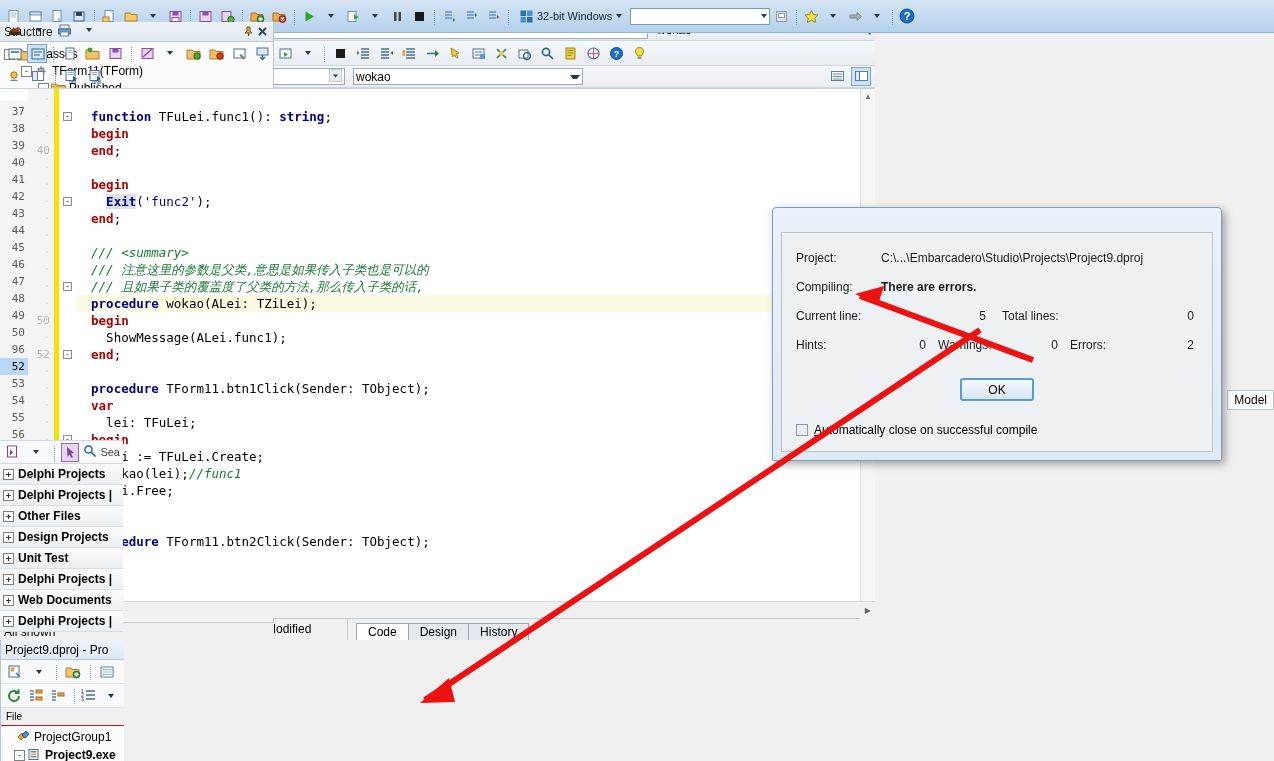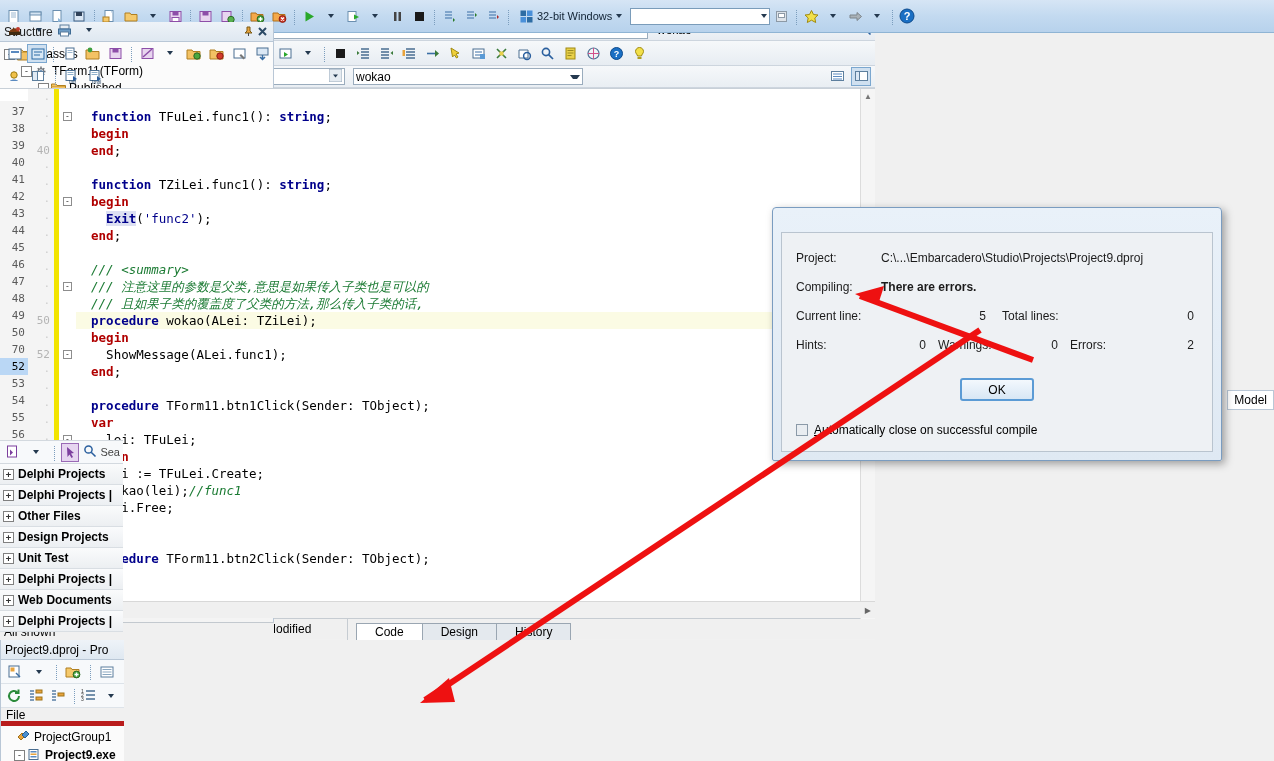--- a/index.html
+++ b/index.html
@@ -148,34 +148,34 @@
   .str { color:#00008b; }
   .cmt { color:#1a7a32; font-style:italic; }
   .txt { color:#000; }
   .exitbox { background:#dde0f2; }
   .ed-vscroll { position:absolute; right:0; top:0; width:15px; height:530px; background:#f5f5f5;
       border-left:1px solid #dcdcdc; }
   .ed-status { height:21px; display:flex; align-items:center; background:#f0f0f0;
       border-top:1px solid #c6ccd2; font-size:12px; }
   .stat-cell { border-right:1px solid #c6ccd2; height:21px; display:flex; align-items:center;
       padding:0 6px; }
-  .view-tab { padding:1px 18px; border:1px solid #9aa6b2; border-bottom:none; margin-right:-1px;
+  .view-tab { padding:1px 11px; border:1px solid #9aa6b2; border-bottom:none; margin-right:-1px;
       background:#e4e9ee; font-size:12px;text-align:center; }
   .view-tab.active { background:#fff; }
 
   
   #projman { left:1150px; top:22px; width:124px; height:640px; background:#fbfbfb;
       border-left:1px solid #b9c7d6; }
   .pm-title { height:20px; background:linear-gradient(to bottom,#eef3f8,#dfe8f1);
       border-bottom:1px solid #b9c7d6; display:flex; align-items:center; padding:0 4px;
       font-size:12px; white-space:nowrap; overflow:hidden; }
   .pm-tb { height:24px; display:flex; align-items:center; gap:2px; padding:0 3px;
       border-bottom:1px solid #dde3e9; background:#f7f9fb; }
-  .pm-colhdr { height:18px; background:#f0f0f0; border-bottom:5px solid #b91c1c;
-      display:flex; align-items:center; padding:0 5px; font-size:12px; }
+  .pm-colhdr { height:18px; background:#f0f0f0; border-bottom:1px solid #b91c1c;
+      display:flex; align-items:center; padding:0 5px; font-size:10px; }
   .pm-tree { font-size:12px; line-height:18px; padding-top:2px; }
   .pm-row { display:flex; align-items:center; height:18px; white-space:nowrap; }
   .pal-tb { height:24px; display:flex; align-items:center; gap:3px; padding:0 3px;
       border-top:1px solid #d3d9df; border-bottom:1px solid #d3d9df; background:#f7f9fb; }
   .pal-row { height:21px; display:flex; align-items:center; gap:4px; padding:0 3px;
       border-bottom:1px solid #d9dee3;
       background:linear-gradient(to bottom,#fafbfc,#eceff2); font-weight:bold; font-size:12px;
       white-space:nowrap; overflow:hidden; }
   .pal-exp { width:11px; height:11px; border:1px solid #808080; background:#fff;
       font-family:"DejaVu Sans Mono", monospace; font-size:9px; line-height:9px;
@@ -921,21 +921,21 @@
           <div class="gnum">41</div>
           <div class="gnum">42</div>
           <div class="gnum">43</div>
           <div class="gnum">44</div>
           <div class="gnum">45</div>
           <div class="gnum">46</div>
           <div class="gnum">47</div>
           <div class="gnum">48</div>
           <div class="gnum">49</div>
           <div class="gnum">50</div>
-          <div class="gnum">70</div>
+          <div class="gnum">96</div>
           <div class="gnum cur">52</div>
           <div class="gnum">53</div>
           <div class="gnum">54</div>
           <div class="gnum">55</div>
           <div class="gnum">56</div>
           <div class="gnum">57</div>
           <div class="gnum">58</div>
           <div class="gnum">59</div>
           <div class="gnum">60</div>
           <div class="gnum">61</div>
@@ -991,21 +991,20 @@
           <div class="fbox" style="top: 261px; left: 1px;">-</div>
           <div class="fbox" style="top: 346px; left: 1px;">-</div>
           <div class="fbox" style="top: 499px; left: 1px;">-</div>
         </div>
       <div class="codearea" id="codearea">
           <div class="cline">&nbsp;</div>
           <div class="cline"><span class="txt">  </span><span class="kw">function</span><span class="txt"> TFuLei.func1(): </span><span class="kw">string</span><span class="txt">;</span></div>
           <div class="cline"><span class="txt">  </span><span class="kwr">begin</span></div>
           <div class="cline"><span class="txt">  </span><span class="kwr">end</span><span class="txt">;</span></div>
           <div class="cline">&nbsp;</div>
-          <div class="cline"><span class="txt">  </span><span class="kw">function</span><span class="txt"> TZiLei.func1(): </span><span class="kw">string</span><span class="txt">;</span></div>
           <div class="cline"><span class="txt">  </span><span class="kwr">begin</span></div>
           <div class="cline"><span class="txt">    </span><span class="kw exitbox">Exit</span><span class="txt">(</span><span class="str">'func2'</span><span class="txt">);</span></div>
           <div class="cline"><span class="txt">  </span><span class="kwr">end</span><span class="txt">;</span></div>
           <div class="cline">&nbsp;</div>
           <div class="cline"><span class="cmt">  /// &lt;summary&gt;</span></div>
           <div class="cline"><span class="cmt">  /// 注意这里的参数是父类,意思是如果传入子类也是可以的</span></div>
           <div class="cline"><span class="cmt">  /// 且如果子类的覆盖度了父类的方法,那么传入子类的话,</span></div>
           <div class="cline hl"><span class="txt">  </span><span class="kw">procedure</span><span class="txt"> wokao(ALei: TZiLei);</span></div>
           <div class="cline"><span class="txt">  </span><span class="kwr">begin</span></div>
           <div class="cline"><span class="txt">    ShowMessage(ALei.func1);</span></div>

